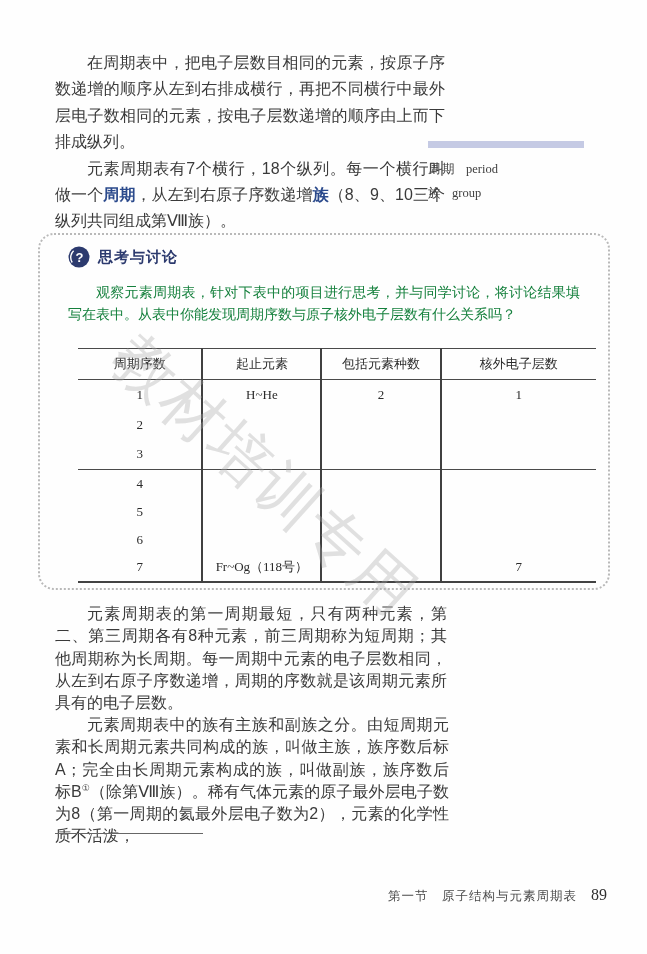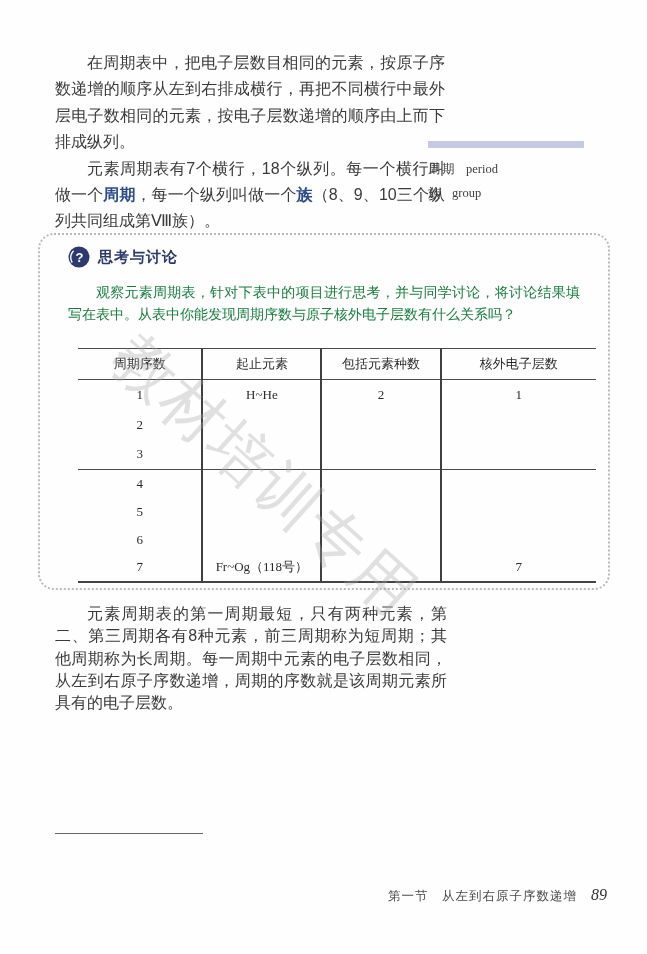--- a/index.html
+++ b/index.html
@@ -60,37 +60,37 @@
   
   #footnote-rule { position:absolute; left:55px; top:833px; width:148px;
                    border-top:1px solid #666; }
   #footnote { position:absolute; left:55px; top:842px; width:556px;
               font-size:11.5px; line-height:16px; color:#3f3f3f; text-indent:32px; }
 
   
   #footer { position:absolute; left:0; top:886px; width:607px; text-align:right;
             font-size:12.5px; color:#4a4a4a; letter-spacing:1px; }
   #footer .page-num { font-size:16px; margin-left:14px; color:#2f2f2f;
-                      font-family:"Liberation Serif", serif; letter-spacing:0;font-style:italic; }
+                      font-family:"Liberation Serif", serif; letter-spacing:0; }
 
   
   #watermark {
     position:absolute; left:150px; top:316px; font-size:62px; letter-spacing:2px;
     color:rgba(168,168,168,0.35); transform:rotate(42deg); transform-origin:0 0;
     white-space:nowrap; z-index:5; pointer-events:none;
   }
 </style>
 </head>
 <body>
 
 <div class="page">
 
   <div id="top-paras">
     <p class="para">在周期表中，把电子层数目相同的元素，按原子序数递增的顺序从左到右排成横行，再把不同横行中最外层电子数相同的元素，按电子层数递增的顺序由上而下排成纵列。</p>
-    <p class="para"><span>元素周期表有7个横行，18个纵列。每一个横行叫做一个</span><span class="keyword">周期</span><span>，每一个纵列叫做一个</span><span class="keyword">族</span><span>（8、9、10三个纵列共同组成第Ⅷ族）。</span></p>
+    <p class="para"><span>元素周期表有7个横行，18个纵列。每一个横行叫做一个</span><span class="keyword">周期</span><span>，从左到右原子序数递增</span><span class="keyword">族</span><span>（8、9、10三个纵列共同组成第Ⅷ族）。</span></p>
   </div>
 
   <aside id="margin-note">
     <div class="bar"></div>
     <div class="term-row">
       <span>周期</span><span class="term-en">period</span>
     </div>
     <div class="term-row">
       <span>族</span><span class="term-en">group</span>
     </div>
@@ -167,22 +167,23 @@
           <td>Fr~Og（118号）</td>
           <td></td>
           <td>7</td>
         </tr>
       </tbody>
     </table>
   </section>
 
   <p id="para3" class="para">元素周期表的第一周期最短，只有两种元素，第二、第三周期各有8种元素，前三周期称为短周期；其他周期称为长周期。每一周期中元素的电子层数相同，从左到右原子序数递增，周期的序数就是该周期元素所具有的电子层数。</p>
 
+  <p id="para4" class="para"><span>元素周期表中的族有主族和副族之分。由短周期元素和长周期元素共同构成的族，叫做主族，族序数后标A；完全由长周期元素构成的族，叫做副族，族序数后标B</span><sup class="fn-ref">①</sup><span>（除第Ⅷ族）。稀有气体元素的原子最外层电子数为8（第一周期的氦最外层电子数为2），元素的化学性质不活泼，</span></p>
 
   <div id="footnote-rule"></div>
 
   <footer id="footer">
-    <span>第一节　从左到右原子序数递增</span><span class="page-num">89</span>
+    <span>第一节　原子结构与元素周期表</span><span class="page-num">89</span>
   </footer>
 
   <div id="watermark">教材培训专用</div>
 
 </div>
 
 </body></html>

